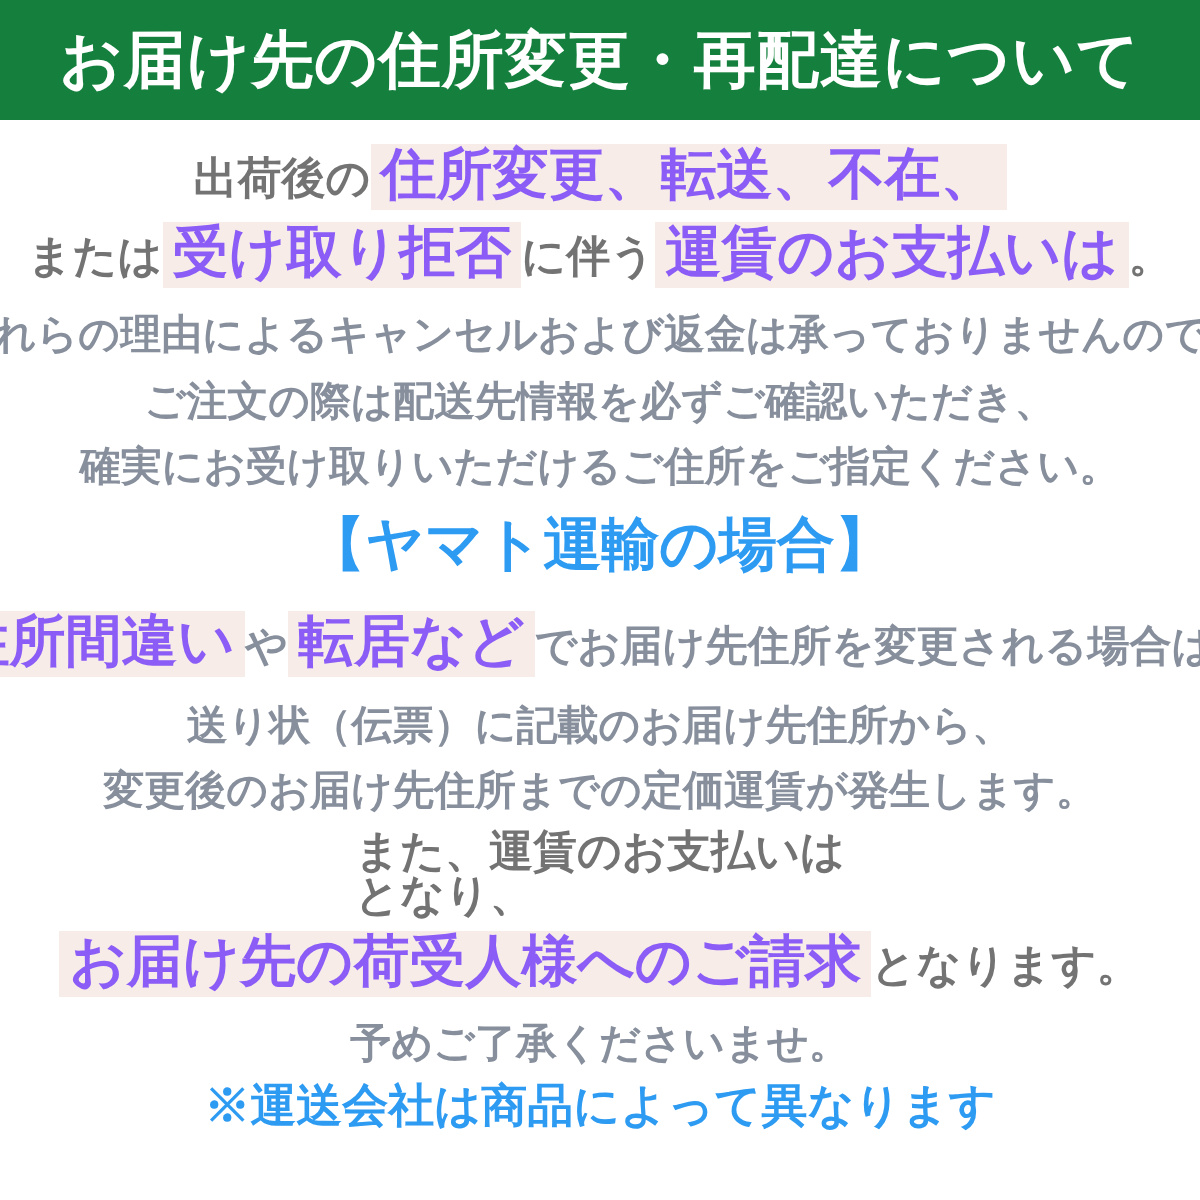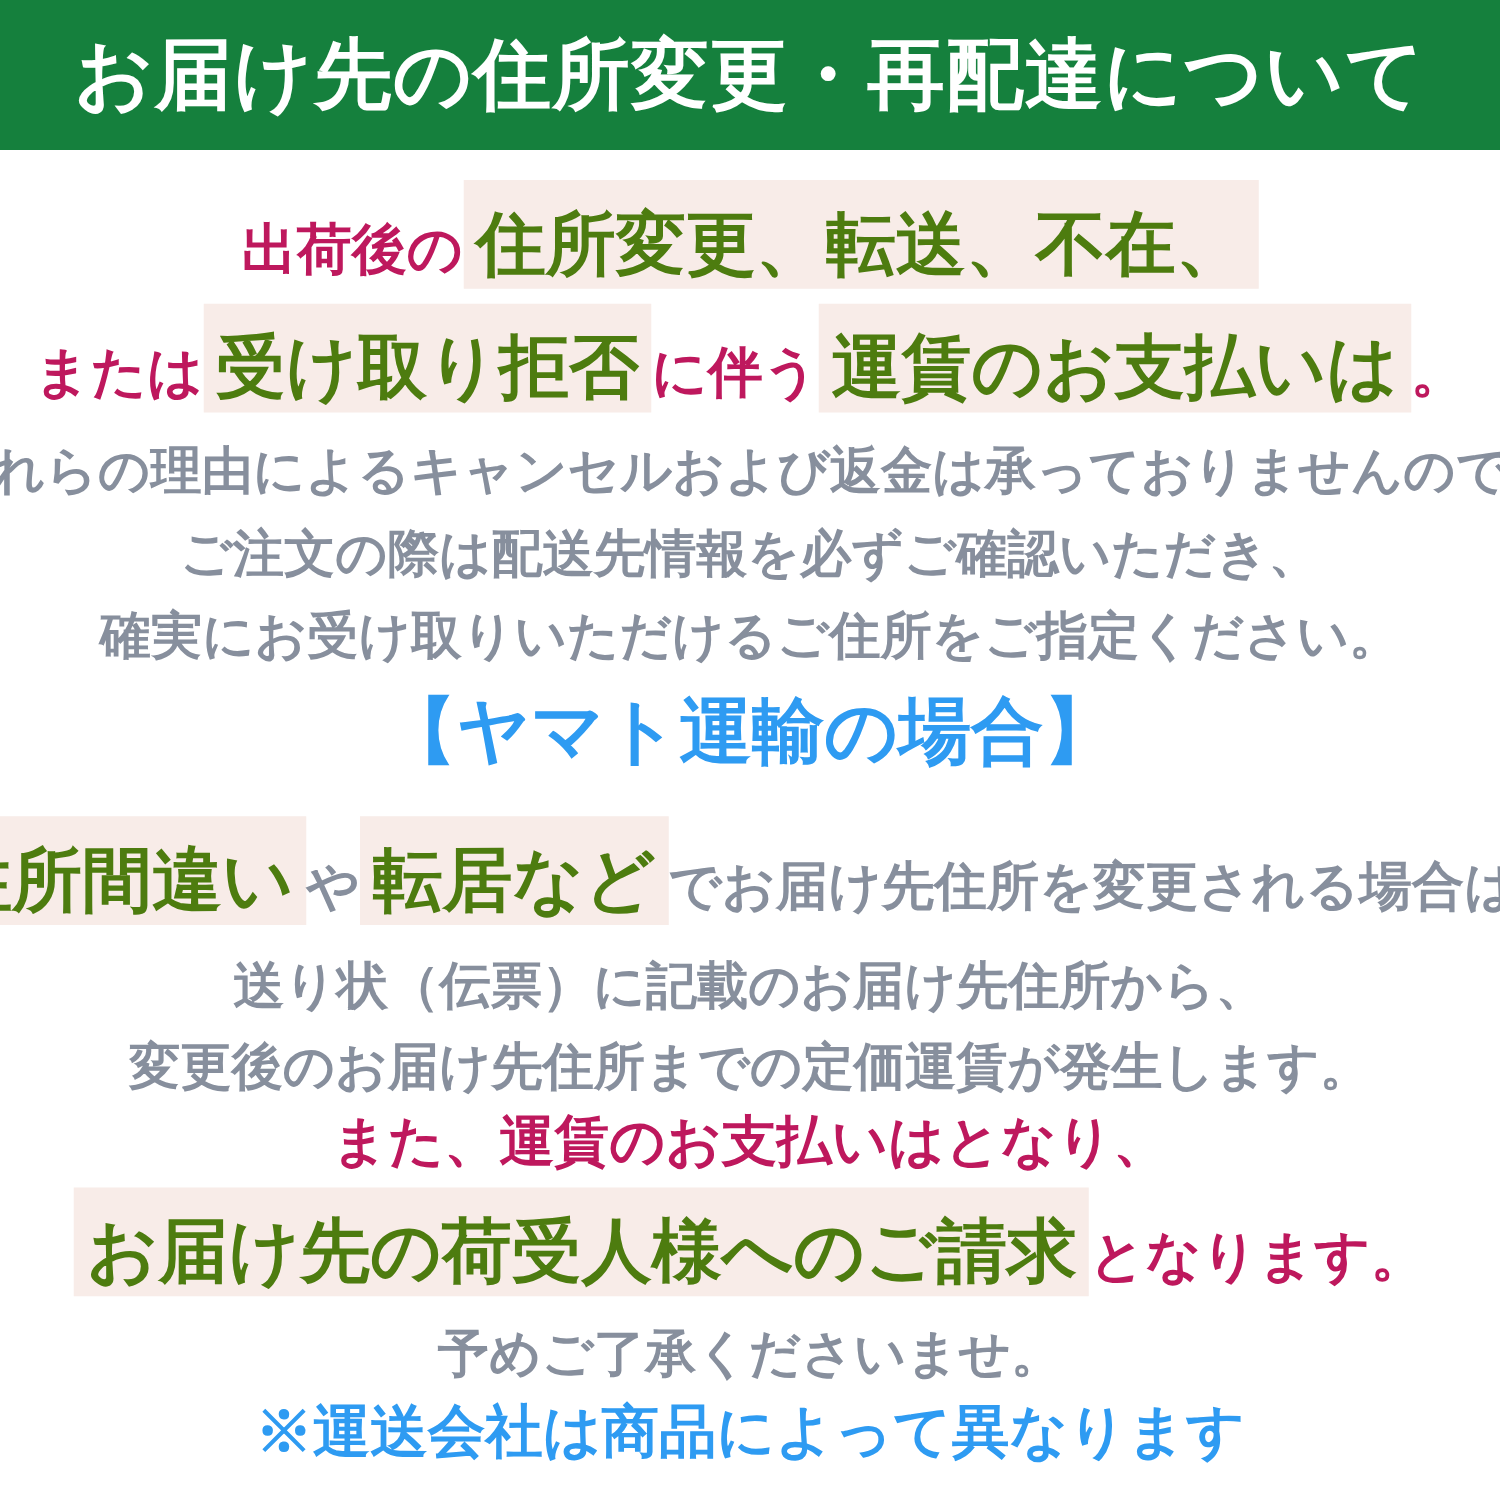--- a/index.html
+++ b/index.html
@@ -44,45 +44,45 @@
     .line {
       text-align: center;
       white-space: nowrap;
       color: #878F9D;
       line-height: 1.0;
       display: flex;
       align-items: baseline;
       justify-content: center;
     }
     .gray-sm { color: #878F9D; font-size: 42px; font-weight: 600; }
-    .gray-md { color: #be185d; font-size: 44px; font-weight: 600; }
+    .gray-md { color: #737373; font-size: 44px; font-weight: 600; }
     .hl {
-      color: #4d7c0f;
+      color: #8b5cf6;
       background: #F8ECE8;
       font-size: 56px;
       font-weight: 600;
-      padding: 23px 10px 8px 10px;
+      padding: 2px 10px 8px 10px;
     }
     .body-line {
       color: #878F9D;
       font-size: 41px;
       font-weight: 600;
       text-align: center;
       white-space: nowrap;
       line-height: 1.0;
     }
     .mix1 { margin-top: 24px; }
     .mix2 { margin-top: 12px; }
     .b3 { margin-top: 26px; }
     .b4 { margin-top: 26px; }
     .b5 { margin-top: 24px; }
     .mix6 { margin-top: 26px; }
     .b7 { margin-top: 28px; }
     .b8 { margin-top: 24px; }
-    .mix9 { margin-top: 18px; }
+    .mix9 { margin-top: 18px; flex-direction: column; }
     .mix10 { margin-top: 14px; }
     .b11 { margin-top: 26px; }
     .footer-note {
       margin-top: 18px;
       color: #2E9BF2;
       font-size: 46px;
       font-weight: 600;
       text-align: center;
       white-space: nowrap;
       line-height: 1.0;

